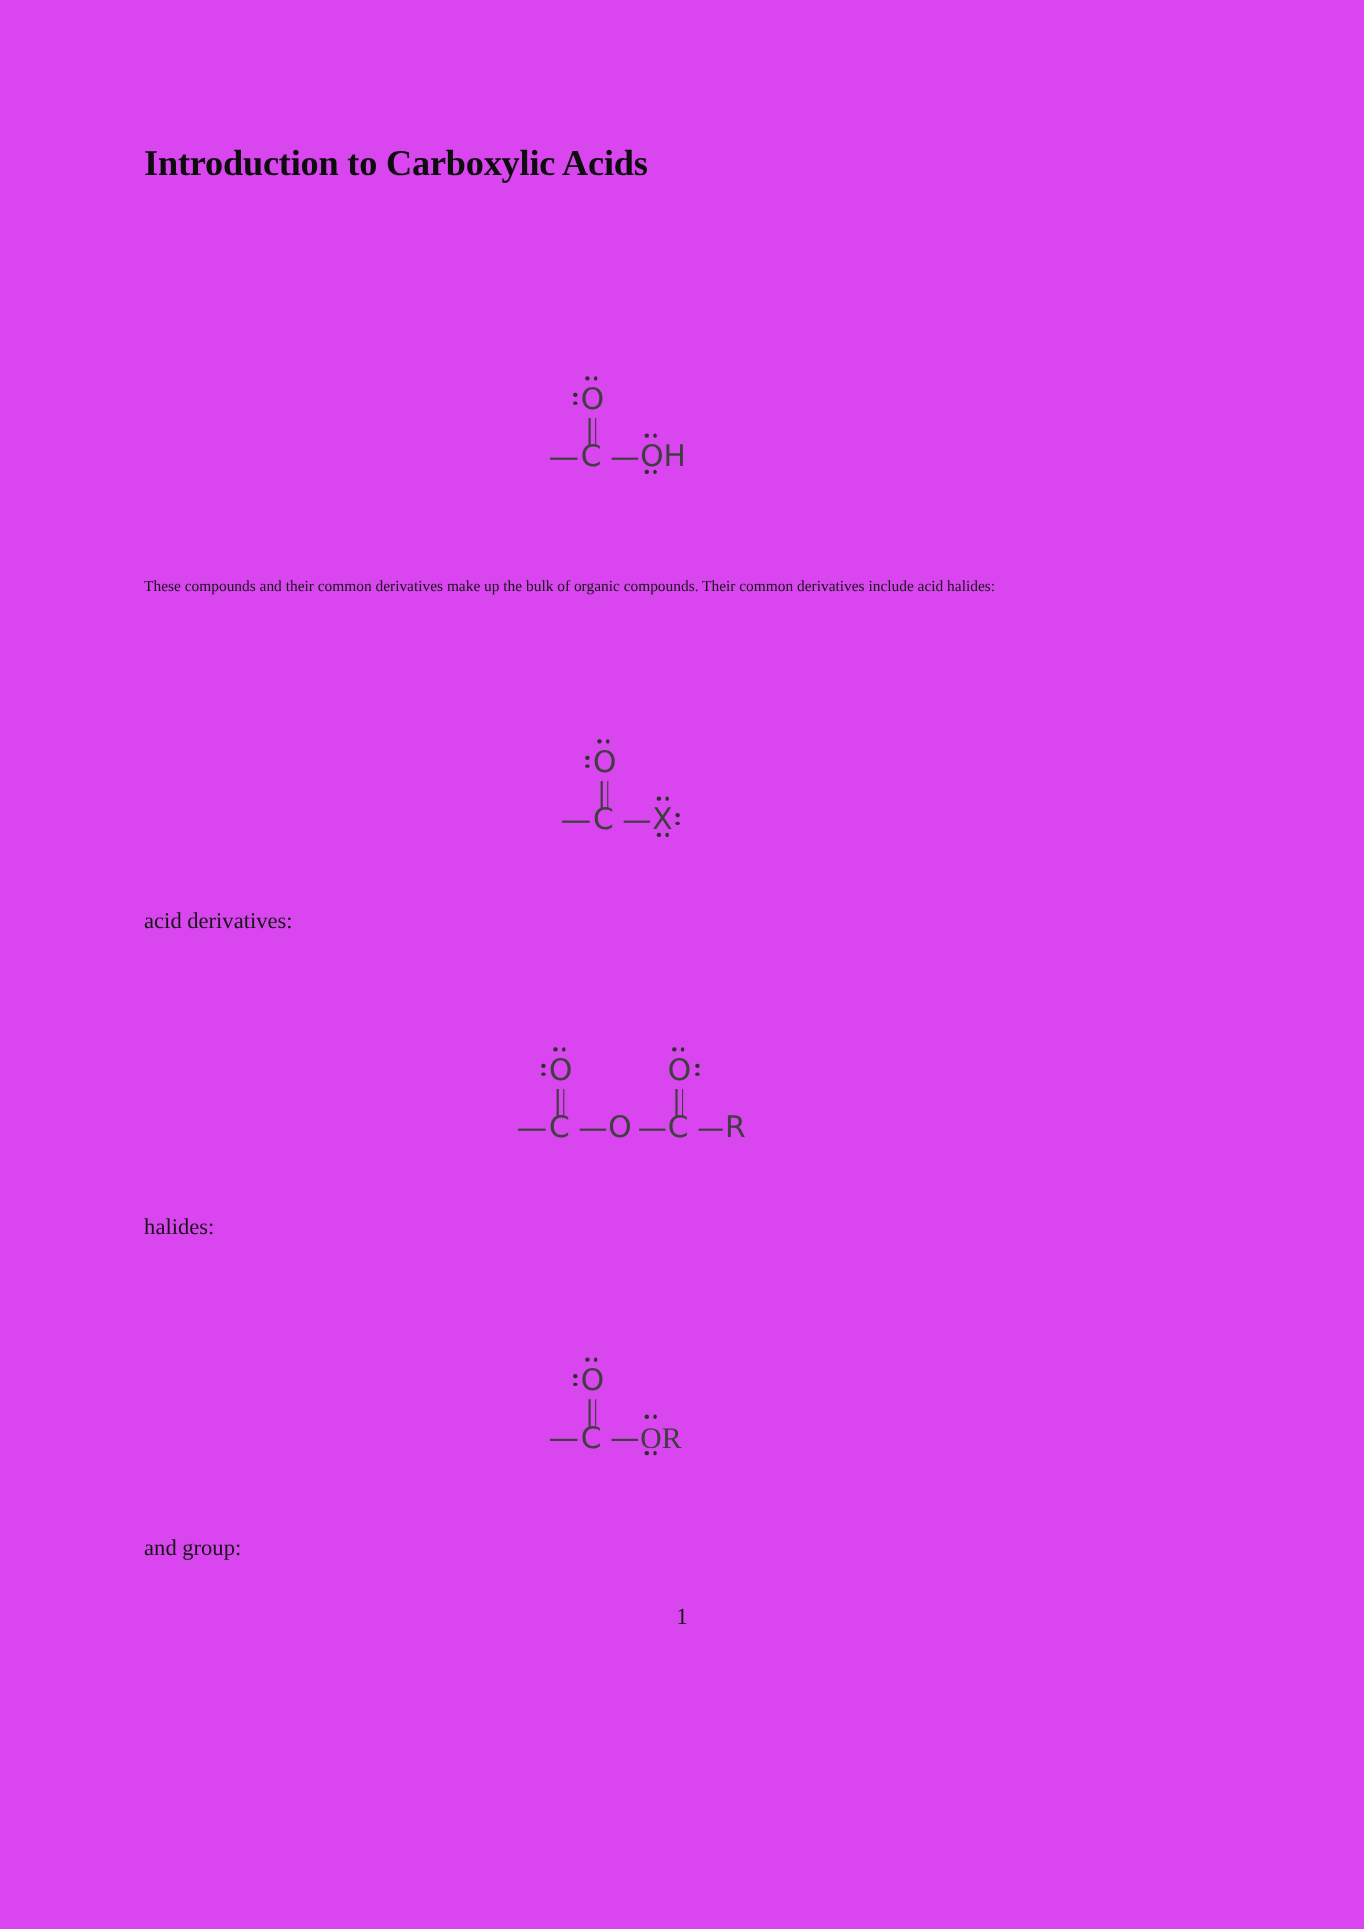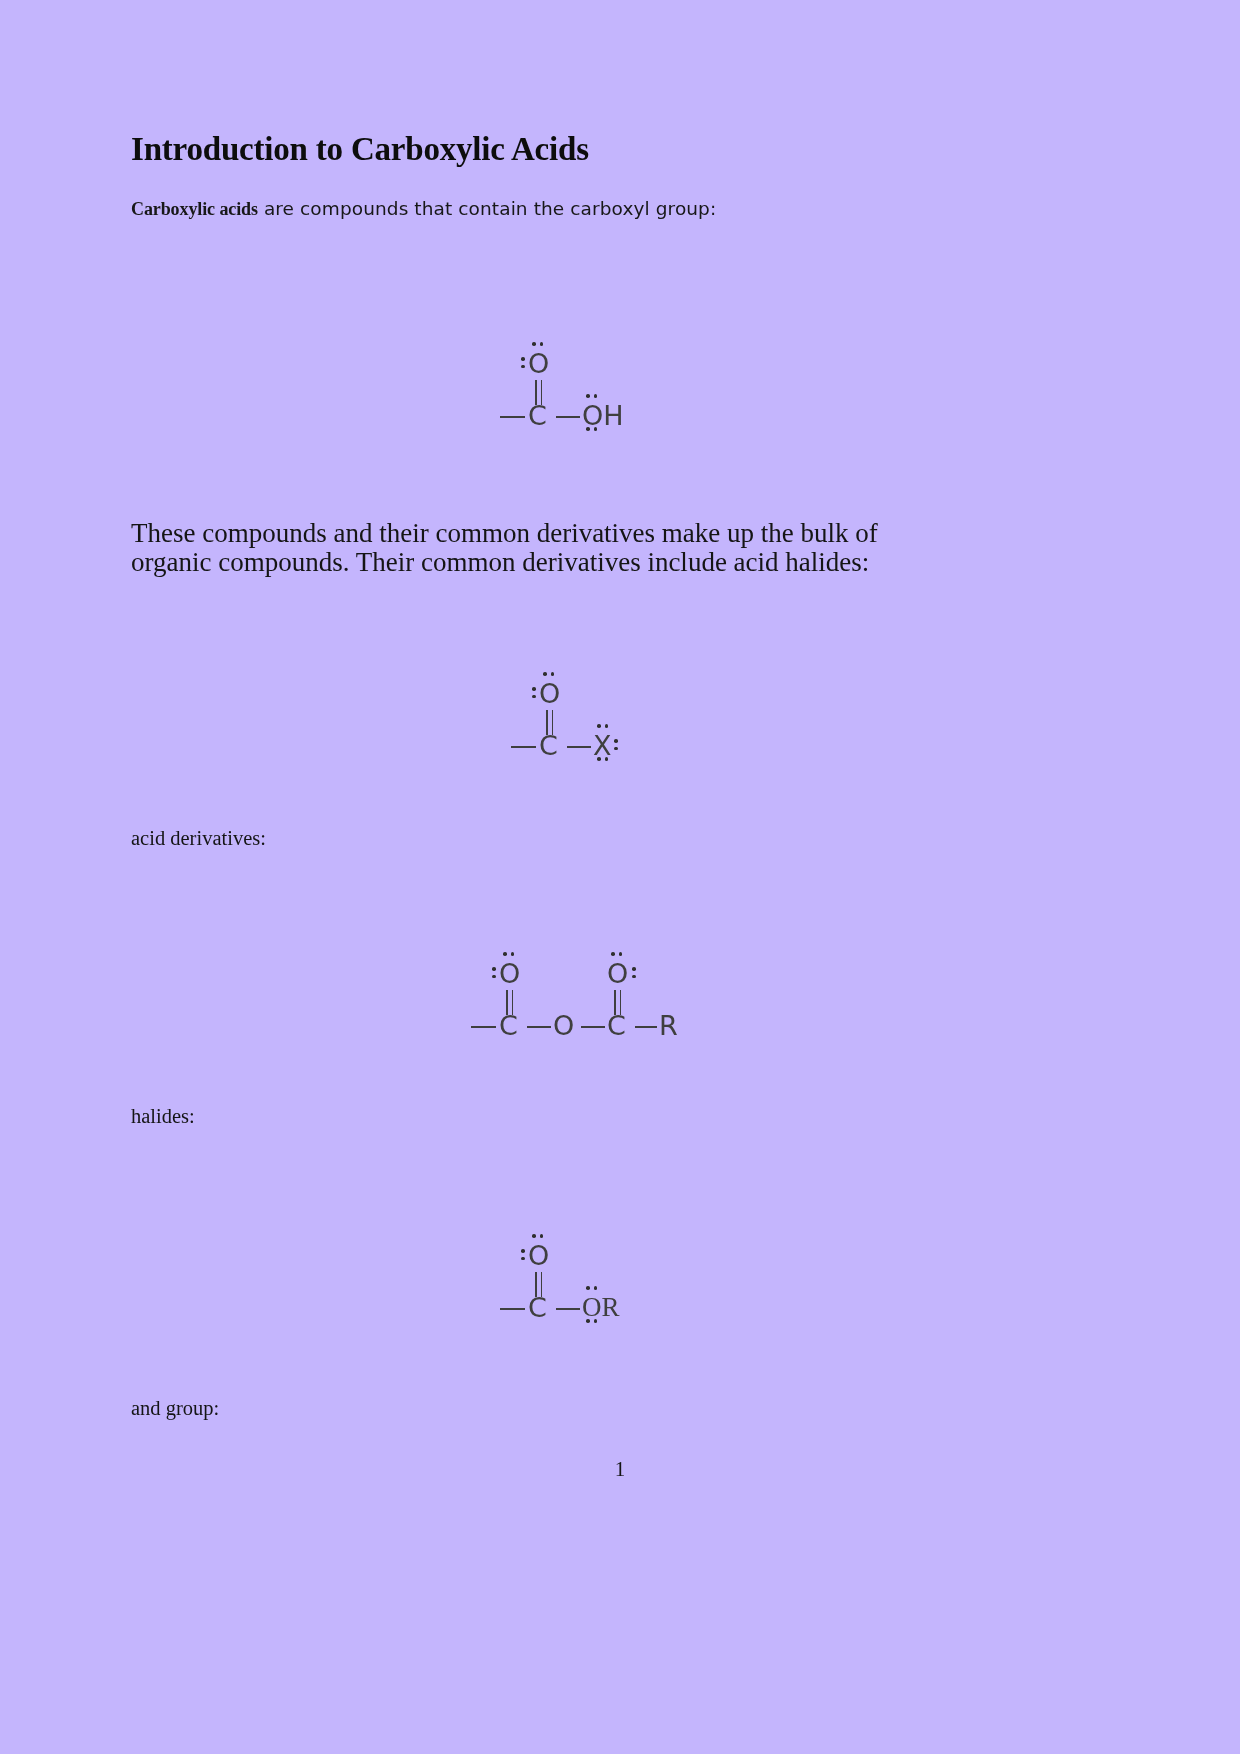--- a/index.html
+++ b/index.html
@@ -4,21 +4,21 @@
 <style>
   html, body {
     margin: 0;
     padding: 0;
     background: #ffffff;
   }
   .page {
     position: relative;
     width: 1240px;
     height: 1754px;
-    background: #c4b5fd;
+    background: #d946ef;
     overflow: hidden;
     font-family: "Liberation Serif", serif;
     color: #1a1a1a;
   }
 
   
   .doc-title {
     position: absolute;
     left: 131px;
     top: 131px;
@@ -48,21 +48,21 @@
     font-family: "DejaVu Sans", sans-serif;
     font-size: 18.5px;
     letter-spacing: 0.1px;
   }
 
   .para {
     position: absolute;
     left: 131px;
     width: 830px;
     font-family: "Liberation Serif", serif;
-    font-size: 27px;
+    font-size: 14px;
     line-height: 29px;
     color: #151515;
   }
   .para-derivatives { top: 519px; }
 
   .caption {
     position: absolute;
     left: 131px;
     font-family: "Liberation Serif", serif;
     font-size: 20.5px;
@@ -138,23 +138,20 @@
   .dbl .bond.v:nth-child(1) { left: 0; }
   .dbl .bond.v:nth-child(2) { left: 5.5px; }
 </style>
 </head>
 <body>
 
 <div class="page">
 
   <div class="doc-title">Introduction to Carboxylic Acids</div>
 
-  <div class="lead-line">
-    <span class="bold-serif">Carboxylic acids</span><span class="sans"> are compounds that contain the carboxyl group:</span>
-  </div>
 
   <div class="structure struct-1">
 
     <span class="lp horiz" style="left:152px; top:12px;">
         <i></i>
         <i></i>
       </span>
     <span class="lp vert" style="left:141px; top:27px;">
         <i></i>
         <i></i>

